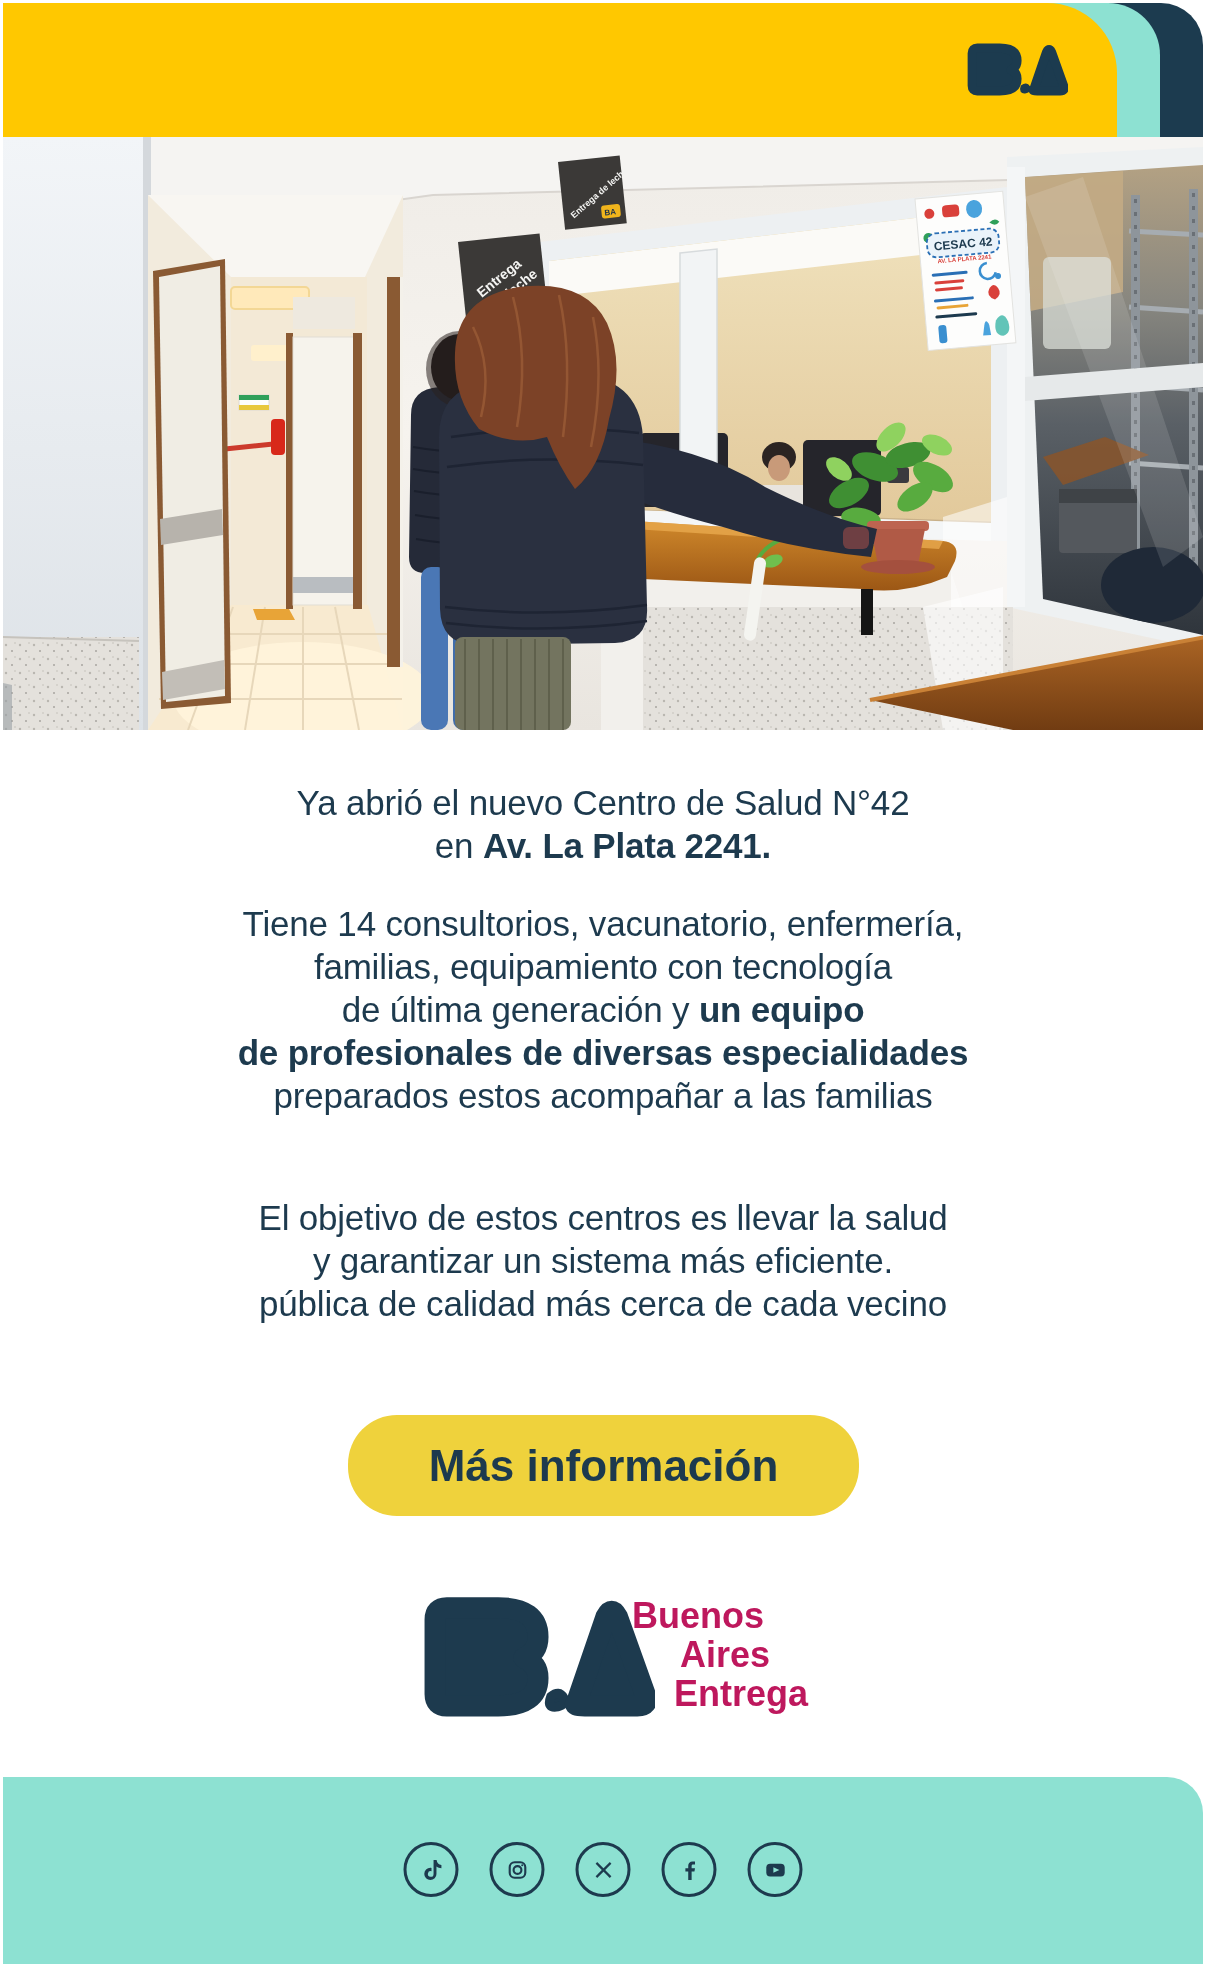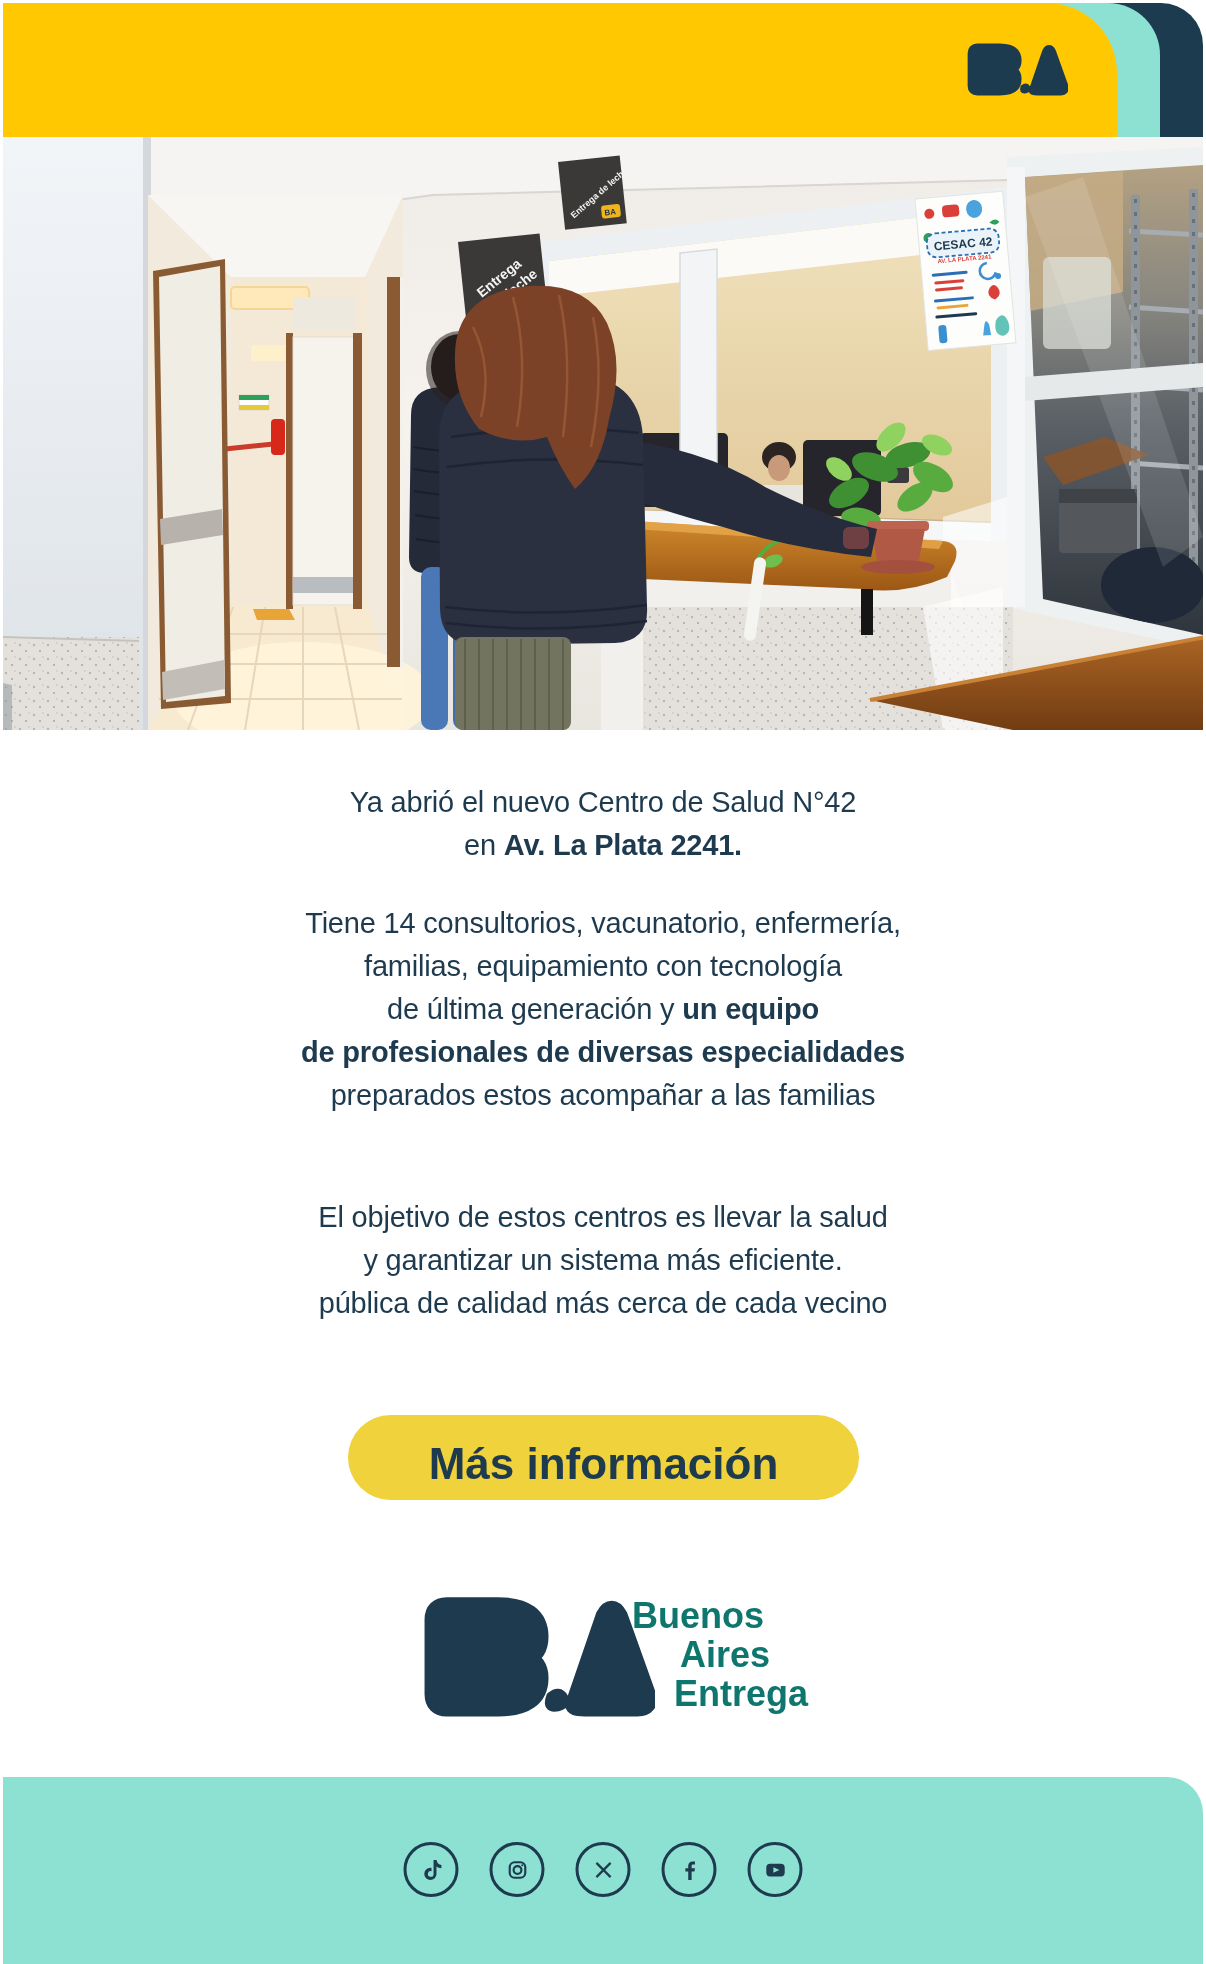--- a/index.html
+++ b/index.html
@@ -8,34 +8,34 @@
   
   .band{position:absolute;top:3px;left:3px;height:134px;}
   .band-navy{width:1200px;background:#1c3b4f;border-radius:0 42px 0 0;}
   .band-teal{width:1157px;background:#8de1d2;border-radius:0 52px 0 0;}
   .band-yellow{width:1114px;background:#ffc800;border-radius:0 70px 0 0;}
   .header-logo{position:absolute;left:966px;top:40px;width:102px;height:57px;}
   
   .photo{position:absolute;left:3px;top:137px;width:1200px;height:593px;}
   
   .copy{position:absolute;left:3px;width:1200px;text-align:center;
-        font-size:29px;line-height:43px;letter-spacing:-0.2px;color:#1d3a4e;}
+        font-size:35px;line-height:43px;letter-spacing:-0.2px;color:#1d3a4e;}
   .copy b{font-weight:bold;}
   .intro{top:781px;}
   .p2{top:902px;}
   .p3{top:1196px;}
   
-  .cta{position:absolute;left:348px;top:1415px;width:511px;height:85px;
+  .cta{position:absolute;left:348px;top:1415px;width:511px;height:101px;
        background:#efd23c;border:none;border-radius:49px;cursor:pointer;
        font-family:"Liberation Sans", sans-serif;font-weight:bold;font-size:44px;
        color:#1d3a4e;line-height:97px;text-align:center;padding:0;}
   
   .brand-logo{position:absolute;left:421px;top:1589px;width:234px;height:131px;cursor:pointer;}
   .brand-text{position:absolute;left:632px;top:1596px;font-weight:bold;
-              font-size:36px;line-height:39px;color:#0f766e;}
+              font-size:36px;line-height:39px;color:#be185d;}
   .brand-text .l2{margin-left:48px;}
   .brand-text .l3{margin-left:42px;}
   
   .footer{position:absolute;left:3px;top:1777px;width:1200px;height:187px;
           background:#8de1d2;border-radius:0 36px 0 0;}
   .social-row{position:absolute;left:50%;top:65px;transform:translateX(-50%);
               display:flex;gap:31px;}
   .social{width:55px;height:55px;border:3.5px solid #1d3a4e;border-radius:50%;
           box-sizing:border-box;background:transparent;display:flex;
           align-items:center;justify-content:center;cursor:pointer;padding:0;}

